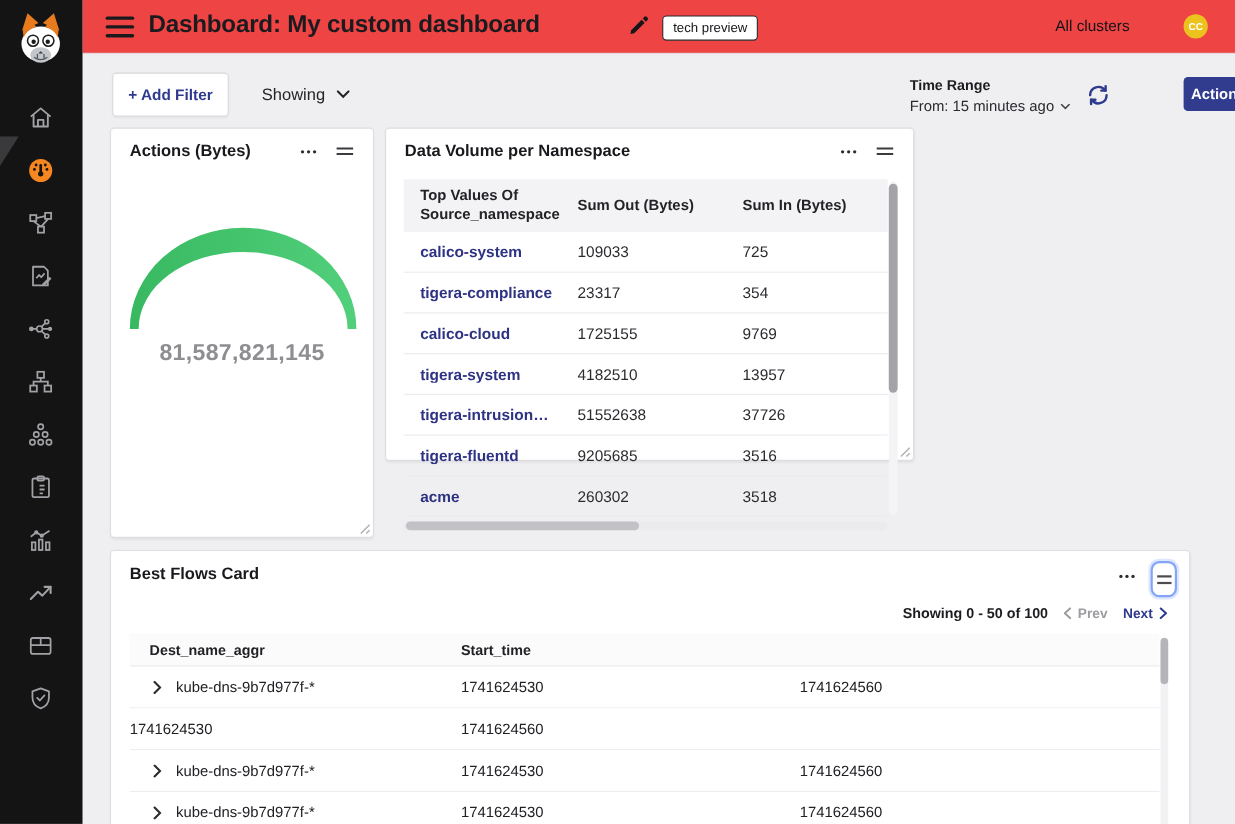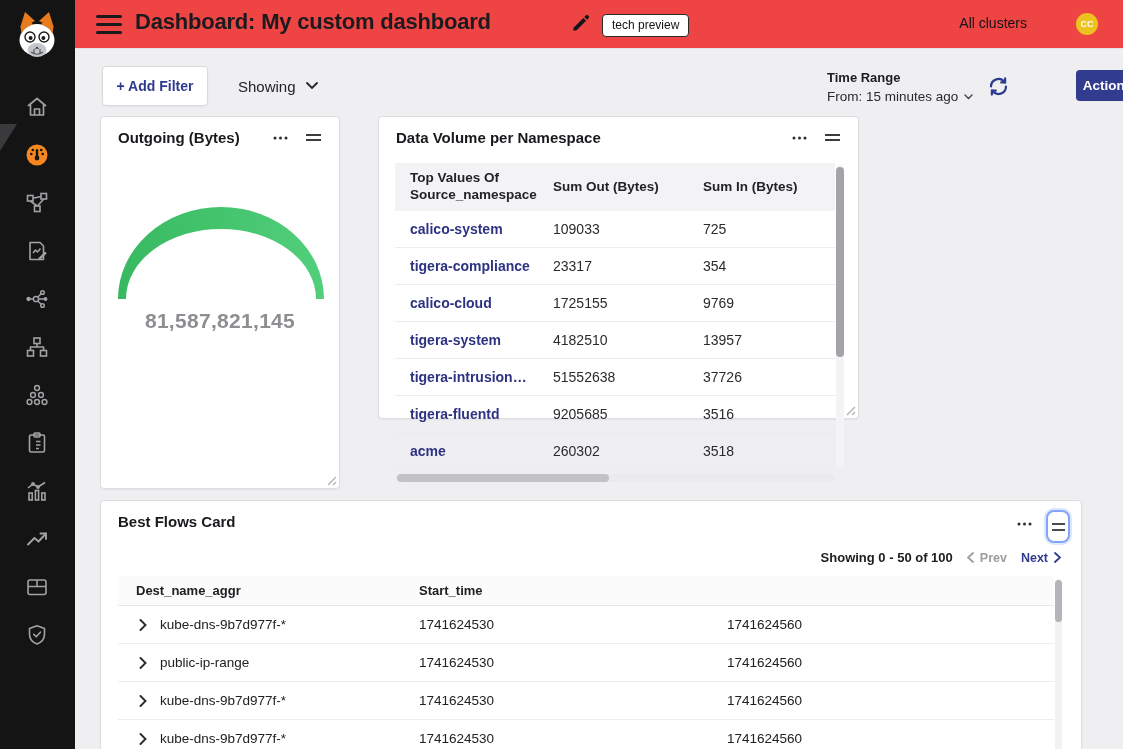--- a/index.html
+++ b/index.html
@@ -40,21 +40,21 @@
   .card-icons { position:absolute; top:14px; right:15px; display:flex; align-items:center; gap:13px; }
   .icon-btn { background:none; border:none; cursor:pointer; padding:2px; display:flex; align-items:center; }
   .resize-handle { position:absolute; right:2px; bottom:2px; cursor:nwse-resize; }
 
   
   .card-outgoing { left:100px; top:116px; width:240px; height:373px; }
   .gauge-wrap { position:absolute; left:16px; top:87px; width:208px; height:95px; }
   .gauge-value { position:absolute; left:0; top:192px; width:100%; text-align:center; font-size:21px; font-weight:700; color:#8e8e92; letter-spacing:0.3px; }
 
   
-  .card-datavol { left:350px; top:116px; width:481px; height:303px;margin-left:28px; }
+  .card-datavol { left:350px; top:116px; width:481px; height:303px; }
   .dv-table { position:absolute; left:16px; top:46px; width:440px; }
   .dv-hrow { display:grid; grid-template-columns:143px 150px 147px; background:#f3f3f5; height:48px; align-items:center; }
   .dv-hcell { padding-left:15px; font-size:13.5px; font-weight:700; color:#232327; line-height:1.25; padding-right:6px; }
   .dv-row { display:grid; grid-template-columns:143px 150px 147px; height:37px; align-items:center; border-bottom:1px solid #ececee; }
   .dv-ns { padding-left:15px; font-size:14px; font-weight:700; color:#2d3282; background:none; border:none; cursor:pointer; text-align:left; font-family:inherit; white-space:nowrap; overflow:hidden; text-overflow:ellipsis; padding-right:8px; }
   .dv-num { padding-left:15px; font-size:14px; color:#2b2b2f; }
   .dv-vscroll { position:absolute; right:14px; top:48px; width:8px; height:303px; background:#f4f4f6; border-radius:4px; }
   .dv-vthumb { position:absolute; left:0; top:2px; width:8px; height:190px; background:#a3a3a8; border-radius:4px; cursor:pointer; }
   .dv-hscroll { position:absolute; left:16px; top:357px; width:440px; height:8px; background:#ebebee; border-radius:4px; }
   .dv-hthumb { position:absolute; left:2px; top:0; width:212px; height:8px; background:#c2c2c6; border-radius:4px; cursor:pointer; }
@@ -255,21 +255,21 @@
       <path d="M19.8 12 a7.8 7.8 0 0 1 -14.2 4.4"></path>
       <path d="M4.2 12 a7.8 7.8 0 0 1 14.2 -4.4"></path>
       <path d="M18.9 3.6 v4.1 h-4.1"></path>
       <path d="M5.1 20.4 v-4.1 h4.1"></path>
     </svg>
   </button>
 
   <button class="actions-btn">Actions</button>
 
   <section class="card card-outgoing">
-    <h2 class="card-title">Outgoing (Bytes)</h2>
+    <h2 class="card-title">Actions (Bytes)</h2>
     <div class="card-icons">
       <button class="icon-btn">
         <svg width="15" height="4" viewBox="0 0 15 4">
           <circle cx="2" cy="2" r="1.5" fill="#2c2c30"></circle>
             <circle cx="7.5" cy="2" r="1.5" fill="#2c2c30"></circle>
             <circle cx="13" cy="2" r="1.5" fill="#2c2c30"></circle>
         </svg>
       </button>
       <button class="icon-btn">
         <svg width="17" height="9" viewBox="0 0 17 9" stroke="#3c3c40" stroke-width="2">
@@ -409,28 +409,20 @@
                 <path d="M1.5 1 L6.5 6 L1.5 11"></path>
               </svg>
           </button>
           <span>kube-dns-9b7d977f-*</span>
         </div>
         <div class="bf-cell">1741624530</div>
         <div class="bf-cell">1741624560</div>
       </div>
 
       <div class="bf-row">
-        <div class="bf-name">
-          <button class="bf-expand">
-            <svg width="8" height="12" viewBox="0 0 8 12" fill="none" stroke="#2b2b2f" stroke-width="1.9" stroke-linecap="round">
-                <path d="M1.5 1 L6.5 6 L1.5 11"></path>
-              </svg>
-          </button>
-          <span>public-ip-range</span>
-        </div>
         <div class="bf-cell">1741624530</div>
         <div class="bf-cell">1741624560</div>
       </div>
 
       <div class="bf-row">
         <div class="bf-name">
           <button class="bf-expand">
             <svg width="8" height="12" viewBox="0 0 8 12" fill="none" stroke="#2b2b2f" stroke-width="1.9" stroke-linecap="round">
                 <path d="M1.5 1 L6.5 6 L1.5 11"></path>
               </svg>

